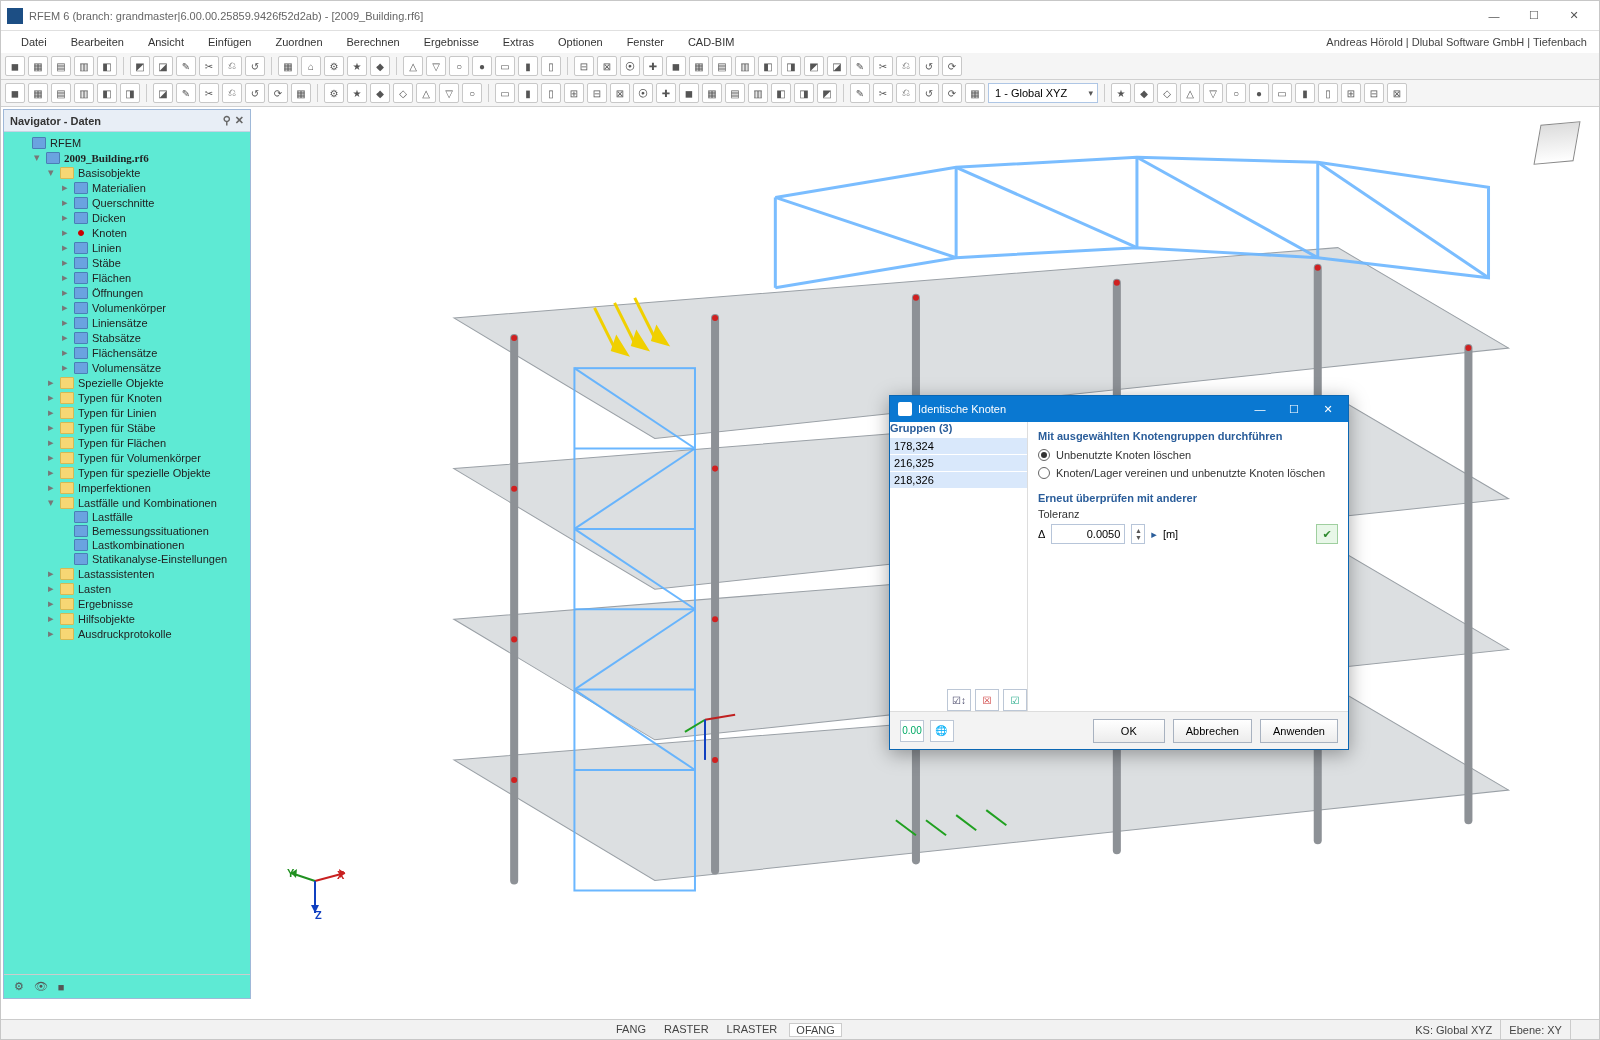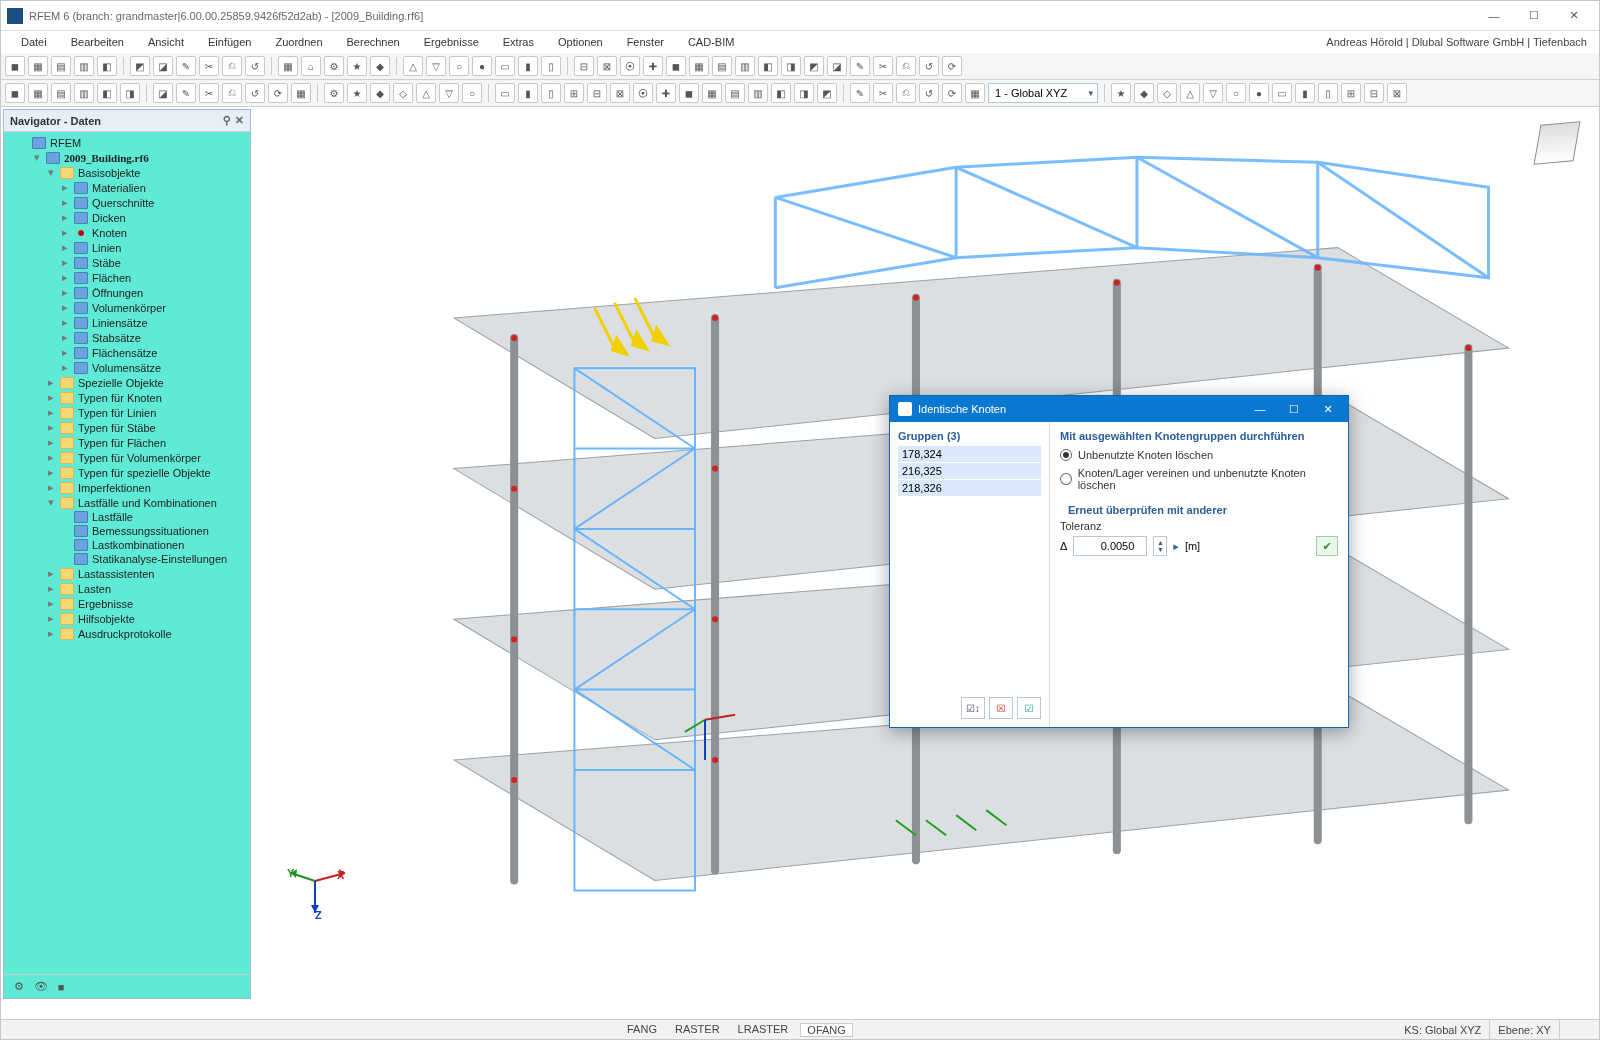--- a/index.html
+++ b/index.html
@@ -49,42 +49,42 @@
 .orient-cube .cube{ width:40px; height:40px; border:1px solid #888; background:linear-gradient(#ddd,#fff); transform: skew(-10deg,-5deg); position:absolute; top:8px; left:6px;}
 
 
 .dialog{ position:absolute; left:636px; top:288px; width:460px; background:#fff; border:1px solid #0a66b3; box-shadow:0 4px 18px rgba(0,0,0,.35); z-index:50;}
 .dlg-title{ height:26px; background:#0a78d1; color:#fff; display:flex; align-items:center; padding:12px 8px; justify-content:space-between;gap:19px;}
 .dlg-title .t{ display:flex; align-items:center; gap:6px;}
 .dlg-title .t .di{ width:14px; height:14px; background:#fff; border-radius:2px; display:inline-block;}
 .dlg-title .btns{ display:flex; gap:10px; }
 .dlg-title .btns span{ width:24px; text-align:center; }
 .dlg-body{ display:flex; }
-.dlg-left{ width:160px; border-right:1px solid #ddd; padding:8px; }
+.dlg-left{ width:138px; border-right:1px solid #ddd; }
 .dlg-right{ flex:1; padding:8px 10px; }
 .grp-head{ color:#2a5d9a; font-weight:600; margin-bottom:4px;}
 .grp-list{ }
 .grp-list div{ padding:2px 4px; background:#d9e8fb; border-bottom:1px solid #fff; }
 .radio-row{ display:flex; align-items:center; gap:6px; padding:3px 0; color:#333;}
 .radio{ width:12px; height:12px; border:1px solid #666; border-radius:50%; display:inline-flex; align-items:center; justify-content:center;}
 .radio.checked:after{ content:""; width:6px; height:6px; background:#333; border-radius:50%;}
-.section-label{ color:#2a5d9a; font-weight:600; margin:10px 8px 4px;}
+.section-label{ color:#2a5d9a; font-weight:600; margin:10px 0 4px;}
 .tol-row{ display:flex; align-items:center; gap:6px;}
-.tol-input{ width:74px; height:20px; border:1px solid #b7c5d9; text-align:right; padding:0 12px;}
+.tol-input{ width:74px; height:20px; border:1px solid #b7c5d9; text-align:right; padding:0 4px;}
 .spin{ width:14px; height:20px; border:1px solid #b7c5d9; display:flex; flex-direction:column; font-size:7px; align-items:center; justify-content:center; color:#555;}
 .chkbtn{ width:22px; height:20px; border:1px solid #9fcf9f; background:#e8f7e8; display:inline-flex; align-items:center; justify-content:center; color:#2f8a2f; margin-left:auto;}
 .dlg-left-btns{ display:flex; gap:4px; justify-content:flex-end; margin-top:200px;}
 .mini-btn{ width:24px; height:22px; border:1px solid #bcc7d6; background:#fff; display:inline-flex; align-items:center; justify-content:center; font-size:10px; color:#446;}
 .dlg-footer{ height:38px; border-top:1px solid #ddd; display:flex; align-items:center; padding:0 10px; gap:8px; background:#f3f3f3;}
 .dlg-footer .left-icons{ display:flex; gap:6px;}
 .dlg-footer .spacer{ flex:1;}
 .btn{ height:24px; min-width:72px; border:1px solid #a8b2c0; background:linear-gradient(#fff,#ececec); padding:0 12px;}
 
 
-.statusbar{ position:absolute; bottom:0; left:0; right:0; height:20px; background:#f2f2f2; border-top:1px solid #ccc; display:flex; align-items:center; padding:0 20px; color:#444; gap:0;}
+.statusbar{ position:absolute; bottom:0; left:0; right:0; height:20px; background:#f2f2f2; border-top:1px solid #ccc; display:flex; align-items:center; padding:0 9px; color:#444; gap:0;}
 .statusbar .seg{ padding:0 8px; border-left:1px solid #ccc; height:100%; display:flex; align-items:center;}
 .statusbar .seg.first{ border-left:none; margin-left:auto;}
 .statusbar .snap{ display:flex; gap:6px; margin:0 auto 0 600px;}
 .statusbar .snap span{ padding:0 6px;}
 .statusbar .snap .act{ background:#fff; border:1px solid #ccc;}
 
 
 .toolbars2 { background:#f5f5f5; padding: 2px 4px; border-bottom: 1px solid #d0d0d0; }
 
 
@@ -584,20 +584,30 @@
           <div class="tol-row">
             <span>Δ</span>
             <input class="tol-input" value="0.0050" style="">
             <span class="spin">▲<br>▼</span>
             <span style="color:#2a5d9a">▸</span>
             <span>[m]</span>
             <span class="chkbtn">✔</span>
           </div>
         </div>
       </div>
+      <div class="dlg-footer">
+        <div class="left-icons">
+          <span class="mini-btn" style="color:#0a6">0.00</span>
+          <span class="mini-btn">🌐</span>
+        </div>
+        <div class="spacer"></div>
+        <button class="btn">OK</button>
+        <button class="btn">Abbrechen</button>
+        <button class="btn">Anwenden</button>
+      </div>
     </div>
   </div>
 </div>
 
 <div class="statusbar">
   <div class="snap" id="snap-row">
       <span>FANG</span>
       <span>RASTER</span>
       <span>LRASTER</span>
       <span class="act">OFANG</span>

